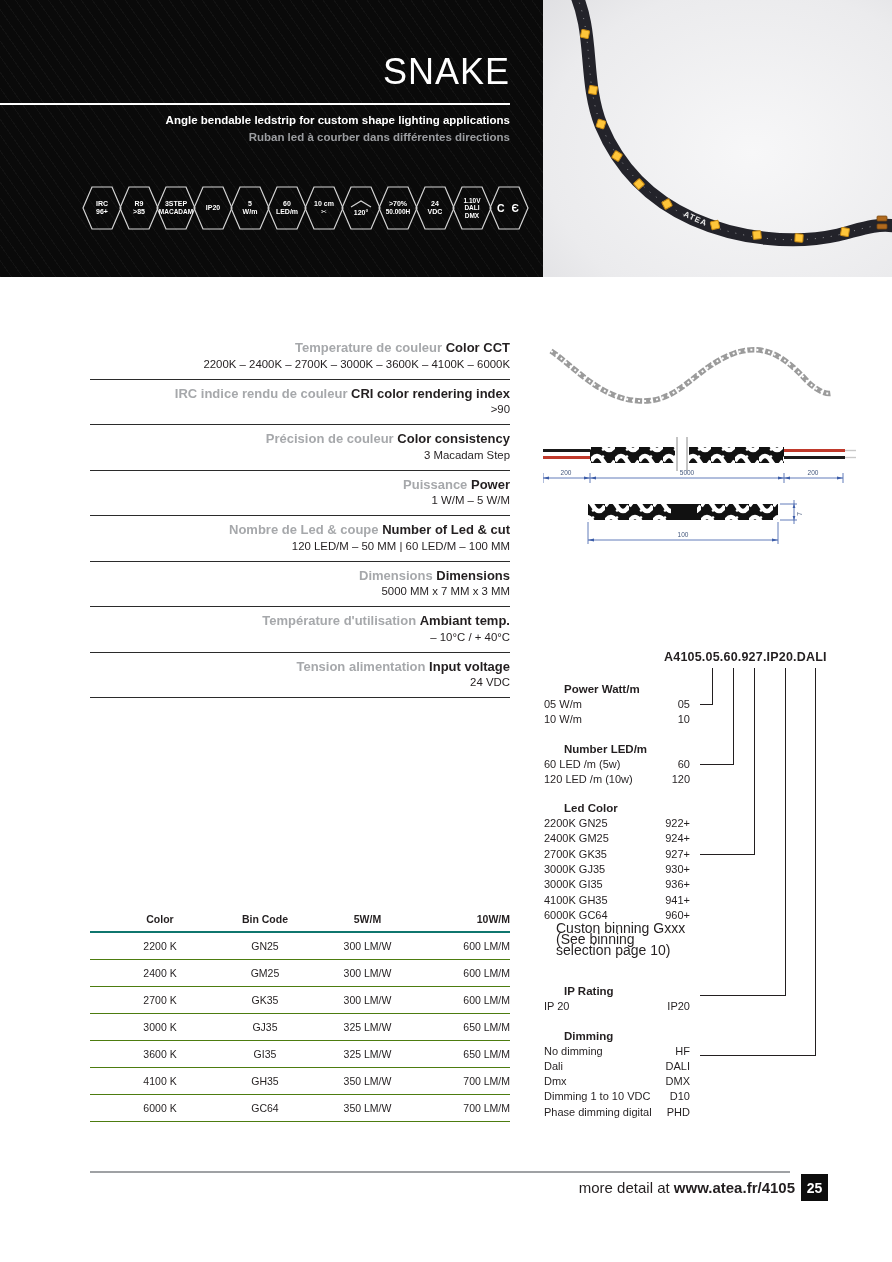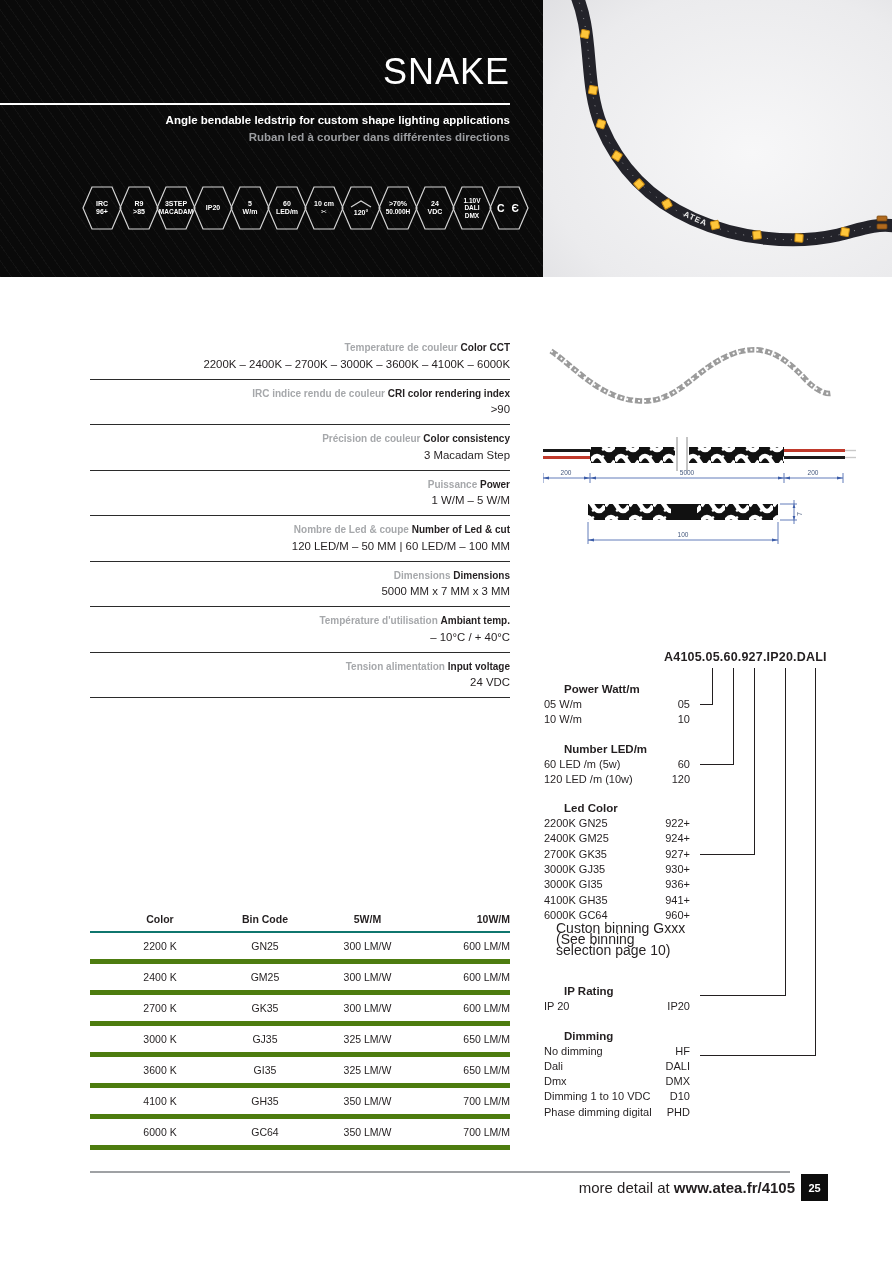--- a/index.html
+++ b/index.html
@@ -25,21 +25,21 @@
     justify-content:center;color:#fff;font-size:7px;line-height:8px;font-weight:bold;text-align:center;}
   .badge-lines .l3{font-size:6.5px;line-height:7.2px;}
   .badge-lines .ce{font-size:10.5px;letter-spacing:2px;}
   .angle-ic{display:block;margin-bottom:1px;}
   
   .photo{position:absolute;left:543px;top:0;width:349px;height:277px;}
   
   .spec-list{position:absolute;left:90px;top:338px;width:420px;}
   .spec-row{text-align:right;padding:6px 0 7px 0;border-bottom:1px solid #2b2b2b;}
   .spec-row:first-child{padding-top:2px;}
-  .spec-label{font-size:10px;line-height:15.5px;}
+  .spec-label{font-size:13px;line-height:15.5px;}
   .spec-label .fr{color:#a6a8ab;font-weight:bold;}
   .spec-label .en{color:#231f20;font-weight:bold;}
   .spec-value{font-size:11.4px;line-height:16px;color:#231f20;}
   
   .wave-svg{position:absolute;left:545px;top:337px;}
   .diag1{position:absolute;left:543px;top:437px;}
   .diag2{position:absolute;left:557px;top:498px;}
   .dim-txt{font-size:6.5px;fill:#44587d;font-family:"Liberation Sans","DejaVu Sans",sans-serif;}
   
   .ord-code{position:absolute;left:664px;top:650px;font-weight:bold;font-size:12.5px;letter-spacing:0.2px;}
@@ -47,30 +47,30 @@
   .o-sec{margin-top:14px;}
   .o-sec:first-child{margin-top:0;}
   .o-sec.mt-big{margin-top:28px;}
   .o-head{font-weight:bold;font-size:11.5px;line-height:14px;margin:0 0 1px 0;padding-left:20px;}
   .o-row{display:flex;justify-content:space-between;line-height:15.3px;}
   .o-note{font-size:14px;line-height:11px;margin-left:12px;}
   .cline{position:absolute;background:#231f20;}
   
   .tbl{position:absolute;left:90px;top:908px;width:420px;font-size:10.5px;}
   .t-row{display:grid;grid-template-columns:140px 70px 135px 75px;align-items:center;
-    padding:7px 0;border-bottom:5px solid #4d7c0f;}
+    padding:7px 0;border-bottom:1px solid #4d7c0f;}
   .t-row.head{font-weight:bold;border-bottom:2px solid #0f766e;padding:5px 0 6px 0;}
   .t-row span{text-align:center;}
   .t-row span:last-child{text-align:right;}
   
   .foot-line{position:absolute;left:90px;top:1171px;width:700px;height:2px;background:#9fa1a4;}
   .foot-text{position:absolute;right:97px;top:1179px;font-size:15px;color:#231f20;}
   .foot-text b{font-weight:bold;}
   .page-num{position:absolute;left:801px;top:1174px;width:27px;height:27px;background:#0d0d0d;
-    color:#fff;font-weight:bold;font-size:11px;display:flex;align-items:center;justify-content:center;}
+    color:#fff;font-weight:bold;font-size:14px;display:flex;align-items:center;justify-content:center;}
 </style>
 </head>
 <body>
 
 <div class="page">
 
   <div class="hdr">
     <h1 class="hdr-title">SNAKE</h1>
     <div class="hdr-line"></div>
     <div class="sub-en">Angle bendable ledstrip for custom shape lighting applications</div>

